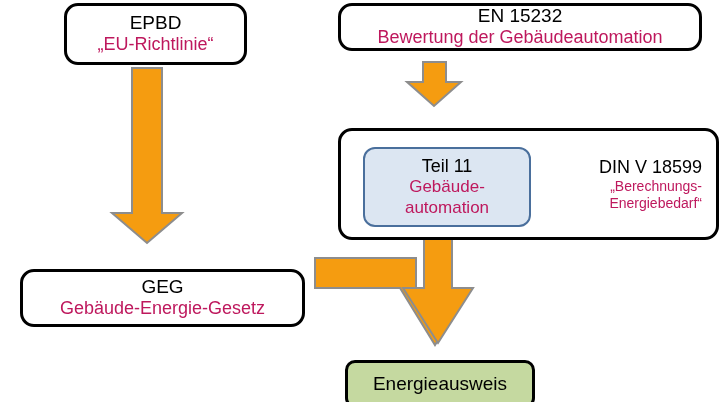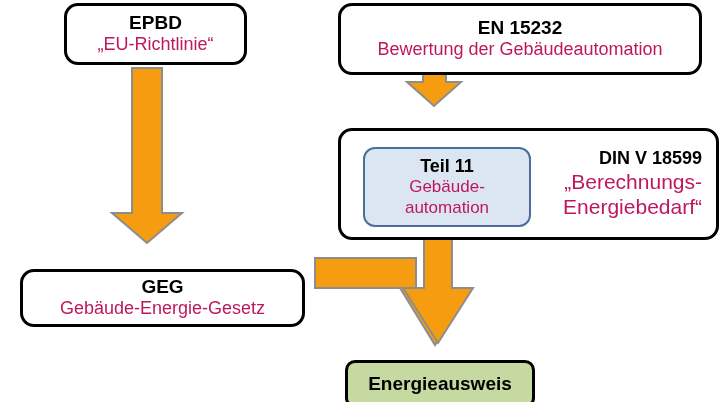--- a/index.html
+++ b/index.html
@@ -22,56 +22,56 @@
     flex-direction: column;
     align-items: center;
     justify-content: center;
     text-align: center;
     background: #ffffff;
     border: 3px solid #000000;
     border-radius: 14px;
     z-index: 3;
   }
   .node .title {
-    font-weight: bold;
+    font-weight: normal;
     font-size: 19px;
     color: #000000;
     line-height: 1.18;
   }
   .node .subtitle {
     font-weight: normal;
     font-size: 18px;
     color: #be185d;
     line-height: 1.2;
   }
 
   
   #node-epbd { left: 64px; top: 3px; width: 183px; height: 62px; }
 
   
-  #node-en15232 { left: 338px; top: 3px; width: 364px; height: 72px; text-align: center; }
+  #node-en15232 { left: 338px; top: 3px; width: 364px; height: 48px; text-align: center; }
 
   
   #node-din {
     left: 338px; top: 128px; width: 381px; height: 112px;
     flex-direction: row;
     align-items: center;
     justify-content: flex-start;
     padding: 0 8px 0 18px;
   }
   #din-text-block {
     position: absolute;
     right: 14px;
     top: 50%;
     transform: translateY(-50%);
     text-align: right;
     width: 160px;
   }
   #din-text-block .title { font-size: 18px; }
-  #din-text-block .subtitle { font-size: 21px; }
+  #din-text-block .subtitle { font-size: 14px; }
 
   
   #node-teil11 {
     position: absolute;
     left: 22px;
     top: 16px;
     width: 168px;
     height: 80px;
     box-sizing: border-box;
     display: flex;

